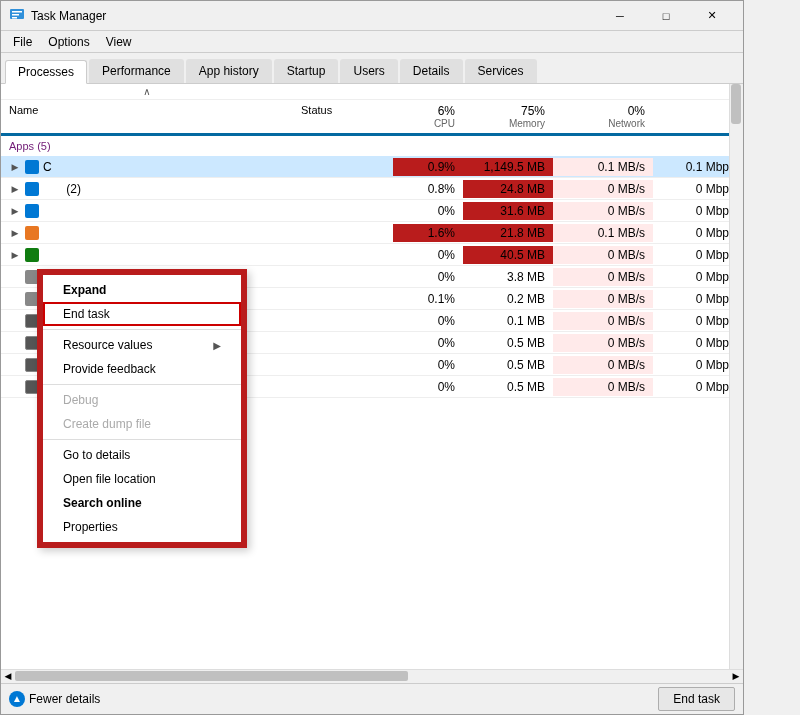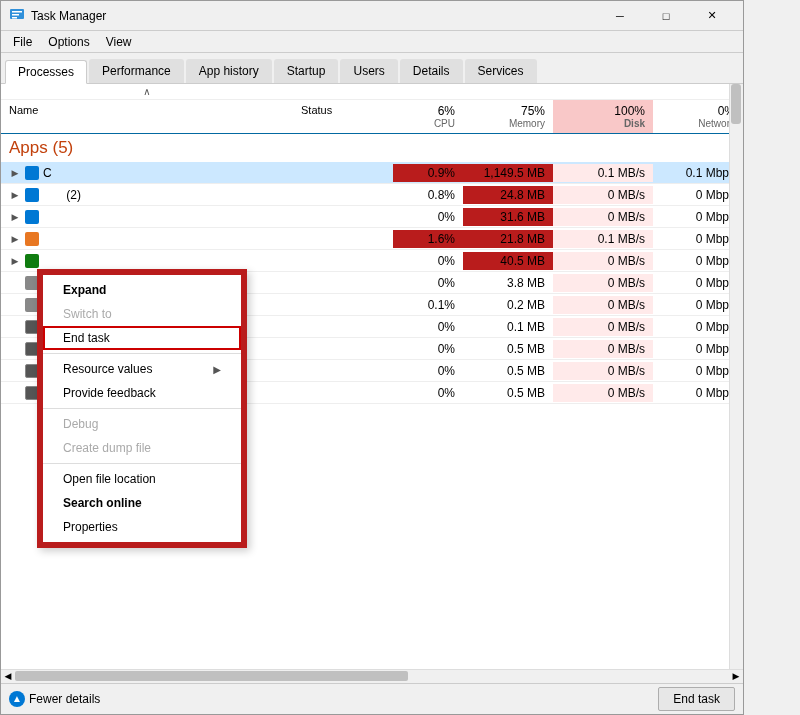--- a/index.html
+++ b/index.html
@@ -95,21 +95,21 @@
       height: calc(715px - 30px - 22px - 32px - 32px);
       position: relative;
       overflow: hidden;
     }
 
     
     .table-header {
       display: grid;
       grid-template-columns: 1fr 100px 70px 90px 100px 90px;
       background: white;
-      border-bottom: 1px solid #0369a1;
+      border-bottom: 3px solid #0369a1;
       padding: 0;
     }
     .col-header {
       padding: 4px 8px;
       font-size: 11px;
       text-align: right;
       cursor: pointer;
       user-select: none;
       white-space: nowrap;
     }
@@ -146,22 +146,22 @@
       font-size: 12px;
       text-align: right;
       white-space: nowrap;
       overflow: hidden;
       text-overflow: ellipsis;
     }
     .cell.name { text-align: left; display: flex; align-items: center; gap: 4px; }
     .cell.highlighted { background: #b91c1c; }
     .cell.disk-col { background: #ffeaea; }
     .section-label {
-      color: #c2410c;
-      font-size: 17px;
+      color: #701a75;
+      font-size: 11px;
       padding: 4px 8px;
       font-weight: 500;
     }
     .expand-arrow {
       width: 12px;
       height: 12px;
       display: inline-flex;
       align-items: center;
       justify-content: center;
       font-size: 9px;
@@ -368,24 +368,20 @@
       <div class="col-header name">Name</div>
       <div class="col-header" style="text-align:left;">Status</div>
       <div class="col-header">
         <div class="percent-val">6%</div>
         <div class="col-header-sub">CPU</div>
       </div>
       <div class="col-header">
         <div class="percent-val">75%</div>
         <div class="col-header-sub">Memory</div>
       </div>
-      <div class="col-header disk-active">
-        <div class="percent-val">100%</div>
-        <div class="col-header-sub">Disk</div>
-      </div>
       <div class="col-header">
         <div class="percent-val">0%</div>
         <div class="col-header-sub">Network</div>
       </div>
     </div>
 
     <div class="table-body">
 
       <div style="display: grid; grid-template-columns: 1fr 100px 70px 90px 100px 90px;">
         <div class="section-label">Apps (5)</div>
@@ -541,32 +537,32 @@
       </div>
 
     </div>
 
     <div class="scrollbar-area">
       <div class="scrollbar-thumb"></div>
     </div>
 
     <div class="context-menu">
       <div class="ctx-item bold">Expand</div>
-      <div class="ctx-item disabled">Switch to</div>
       <div class="ctx-item highlighted">End task</div>
       <div class="ctx-separator"></div>
       <div class="ctx-item">
         <span>Resource values</span>
         <span class="ctx-arrow">▶</span>
       </div>
       <div class="ctx-item">Provide feedback</div>
       <div class="ctx-separator"></div>
       <div class="ctx-item disabled">Debug</div>
       <div class="ctx-item disabled">Create dump file</div>
       <div class="ctx-separator"></div>
+      <div class="ctx-item">Go to details</div>
       <div class="ctx-item">Open file location</div>
       <div class="ctx-item">
           <strong>Search online</strong>
         </div>
       <div class="ctx-item">Properties</div>
     </div>
 
   </div>
 
   <div class="bottom-scrollbar">

